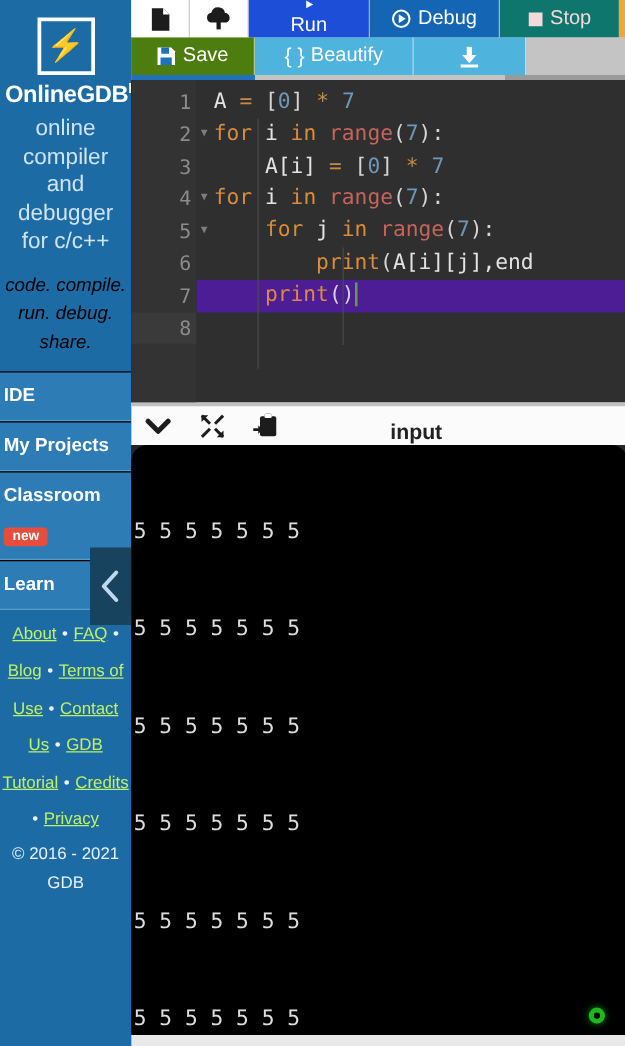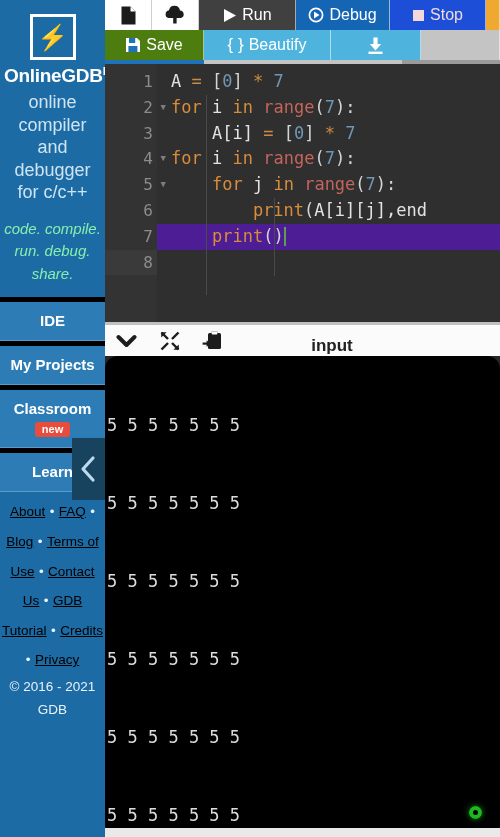--- a/index.html
+++ b/index.html
@@ -32,47 +32,47 @@
     line-height: 1.05; letter-spacing: -0.3px;
   }
   .brand-name .beta {
     font-size: 11px; vertical-align: super; font-weight: bold;
   }
   .brand-tag {
     color: #cfe4f2; font-size: 18px; line-height: 1.25;
     margin-top: 5px; padding: 0 2px;
   }
   .slogan {
-    color: #86efac; font-style: italic; font-size: 15px;
+    color: #000000; font-style: italic; font-size: 15px;
     text-align: center; line-height: 1.5;
     padding: 8px 2px 12px;
   }
   .nav-item {
-    display: block; text-align: center;
+    display: block; 
     color: #ffffff; font-weight: bold; font-size: 15px;
     background: #2d7cb5;
     padding: 10px 3px; line-height: 1.2;
     border-bottom: 1px solid #5b9bc8;
-    border-top: 5px solid #000000;
+    border-top: 1px solid #000000;
     cursor: pointer;
   }
   .nav-item.with-badge { padding-bottom: 10px; }
   .badge-new {
     display: inline-block;
     background: #e74c3c; color: #fff;
     font-size: 11px; font-weight: bold;
     border-radius: 3px; padding: 1px 7px;
-    margin-top: 4px;
+    margin-top: 16px;
   }
   .footer-links {
     text-align: center; padding: 4px 2px 0;
     line-height: 1.85;
   }
   .footer-links a {
-    color: #000000; font-size: 13.5px;
+    color: #bef264; font-size: 13.5px;
     text-decoration: underline; cursor: pointer;
   }
   .footer-links .sep { color: #e8f2f9; font-size: 13.5px; }
   .copyright {
     color: #e8f2f9; font-size: 13.5px; text-align: center;
     line-height: 1.7; padding-top: 2px;
   }
   
   #collapse-handle {
     position: absolute; left: 72px; top: 438px;
@@ -97,23 +97,23 @@
   .tb-btn {
     display: flex; align-items: center; justify-content: center;
     color: #ffffff; font-size: 16px; cursor: pointer;
     border-right: 1px solid rgba(255,255,255,.55);
     gap: 5px; white-space: nowrap;
   }
   .tb-icon-btn {
     width: 47px; background: #ffffff;
     border-right: 1px solid #cfcfcf;
   }
-  .tb-run   { background: #404040; width: 97px; }
-  .tb-debug { background: #1565b5; width: 94px; }
-  .tb-stop  { background: #1d4ed8; width: 96px; color:#f3dada; }
+  .tb-run   { background: #1d4ed8; width: 97px; flex-direction: column; }
+  .tb-debug { background: #1565b5; width: 104px; }
+  .tb-stop  { background: #0f766e; width: 96px; color:#f3dada; }
   .tb-orange{ background: #f0a830; flex: 1 1 auto; min-width: 6px; }
   .tb-save  { background: #4d7c0f; width: 99px; }
   .tb-beautify { background: #4fb4dd; width: 127px; }
   .tb-download { background: #4fb4dd; width: 90px; }
   .tb-filler{ background: #c4c4c4; flex: 1 1 auto; }
   .tb-underline { height: 4px; background: #1f72b8; width: 99px; }
   .tb-underbar { display:flex; height:4px; }
   .tb-under-rest { flex:1 1 auto; background:#c4c4c4; }
   .tb-under-dark { width: 98px; background:#9a9a9a; }
 

